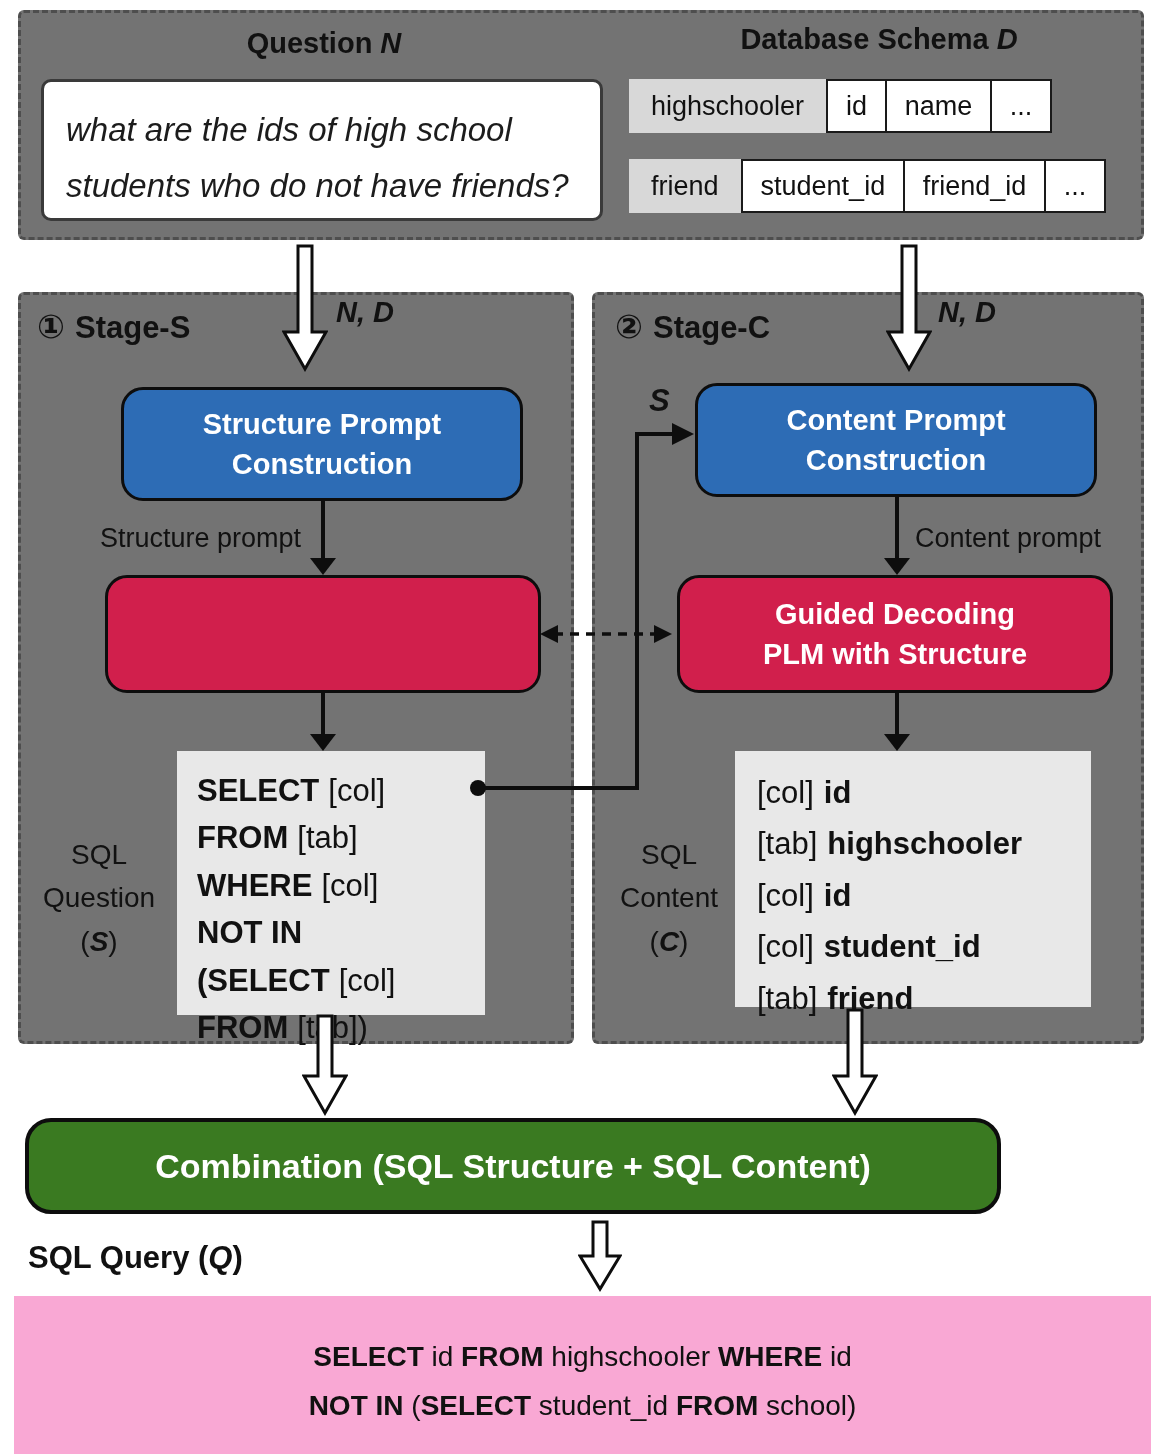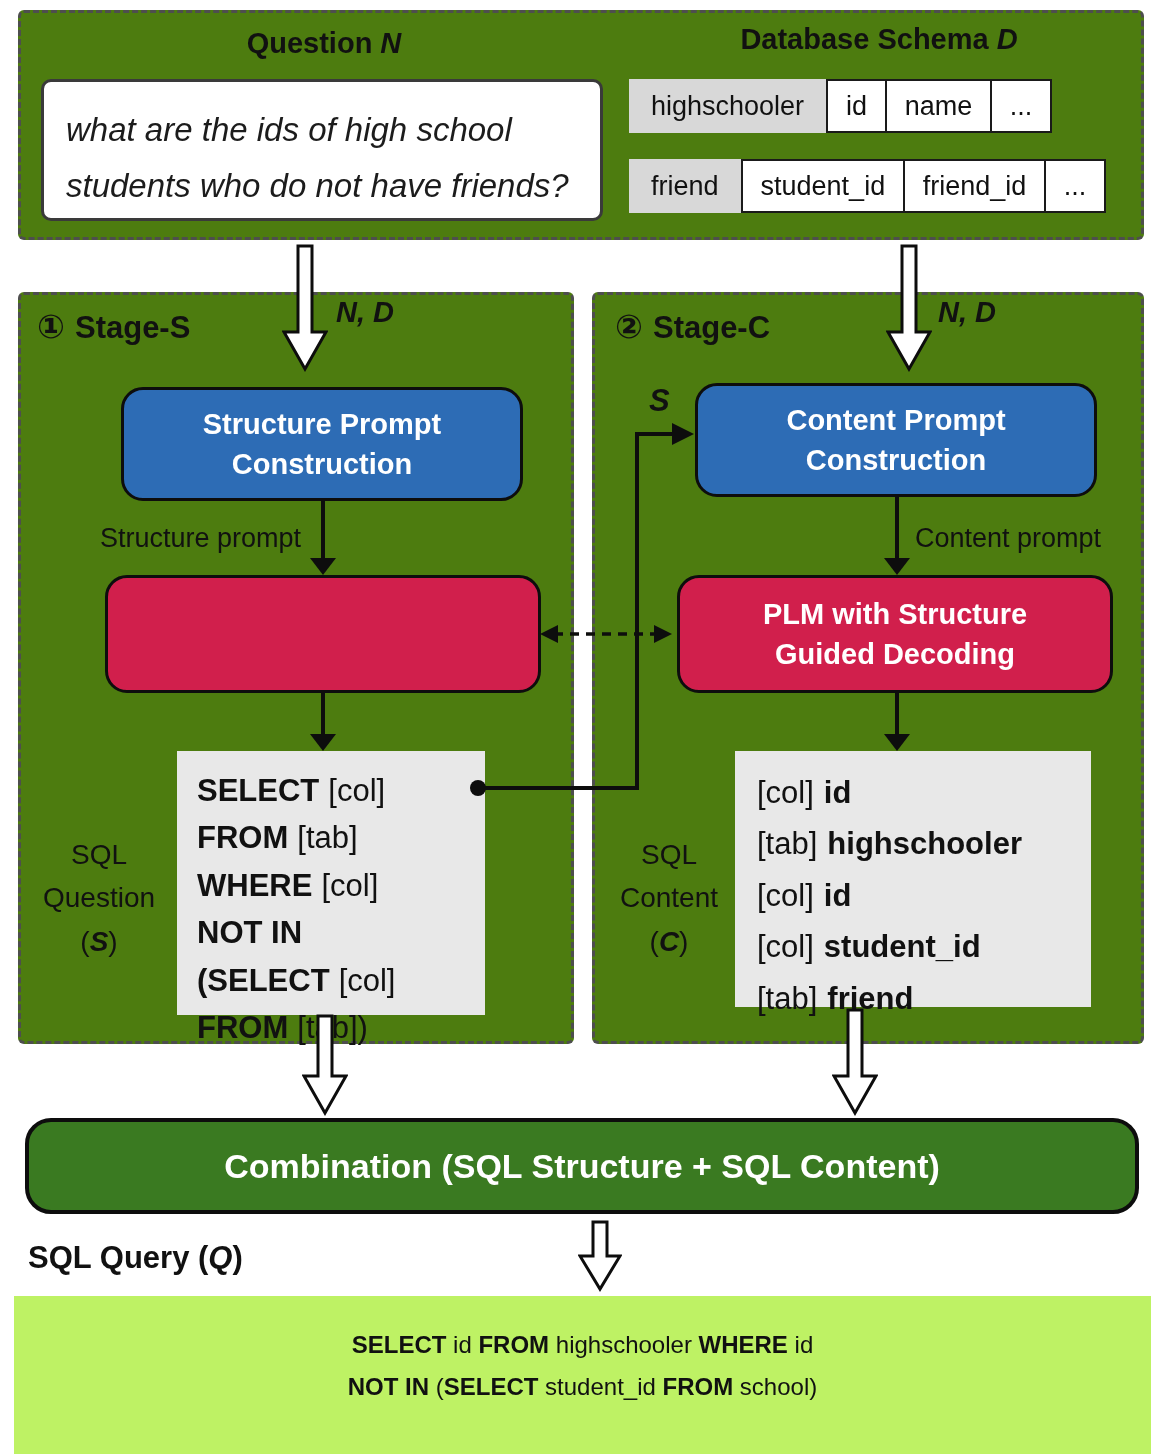--- a/index.html
+++ b/index.html
@@ -1,20 +1,20 @@
 <!DOCTYPE html>
 <html><head>
 <meta charset="utf-8">
 <style>
   * { margin:0; padding:0; box-sizing:border-box; }
   html,body { background:#fff; }
   body { font-family:"Liberation Sans","DejaVu Sans",sans-serif; color:#111; }
   #canvas { position:relative; width:1165px; height:1454px; background:#fff; overflow:hidden; }
   .abs { position:absolute; }
-  .dashed-box { border:3px dashed #4e4e4e; border-radius:6px; background:#4d7c0f; }
+  .dashed-box { border:3px dashed #4e4e4e; border-radius:6px; background:#737373; }
 
   .q-title { font-size:29px; font-weight:bold; text-align:center; }
   .mvar { font-style:italic; font-weight:bold; margin-left:8px; }
 
   .question-box { border:3px solid #3a3a3a; border-radius:10px; background:#fff;
     font-style:italic; font-size:33px; line-height:1.7; padding:20px 22px; color:#1c1c1c; }
 
   .schema-row { display:flex; align-items:stretch; height:54px; font-size:27px; }
   .cell { display:flex; align-items:center; }
   .name-cell { background:#d8d8d8; padding:0 22px; }
@@ -47,22 +47,22 @@
 
   .side-caption { font-size:28px; text-align:center; line-height:1.55; }
   .side-caption .mvar { margin-left:0; }
 
   .green-banner { position:absolute; background:#3a7a21; border:4px solid #0d0d0d; border-radius:26px;
     color:#fff; font-weight:bold; font-size:34px; display:flex; align-items:center; justify-content:center; }
 
   .sql-query-caption { font-size:31px; font-weight:bold; }
   .sql-query-caption .mvar { margin-left:0; }
 
-  .bottom-panel { position:absolute; background:#bef264; text-align:center;
-    font-size:24px; line-height:1.75; padding-top:28px; }
+  .bottom-panel { position:absolute; background:#f9a8d4; text-align:center;
+    font-size:28px; line-height:1.75; padding-top:36px; }
   .q-line { white-space:pre-wrap; }
 </style>
 </head>
 <body>
 
 <div id="canvas">
 
   <div class="abs dashed-box" style="left:18px; top:10px; width:1126px; height:230px;">
 
     <div class="abs q-title" style="left:26px; top:14px; width:554px;">
@@ -149,22 +149,22 @@
     </div>
 
     <div class="sarrow" style="left:289px; top:202px; height:78px;">
       <div class="shaft"></div>
       <div class="head"></div>
     </div>
 
     <div class="abs plabel" style="left:320px; top:228px; width:230px; text-align:left;">Content prompt</div>
 
     <div class="pill red" style="left:82px; top:280px; width:436px; height:118px;">
+      <div>Guided Decoding</div>
       <div>PLM with Structure</div>
-      <div>Guided Decoding</div>
     </div>
 
     <div class="sarrow" style="left:289px; top:398px; height:58px;">
       <div class="shaft"></div>
       <div class="head"></div>
     </div>
 
     <div class="gray-box content-box" style="left:140px; top:456px; width:356px; height:256px; padding:16px 0 0 22px;">
       <div class="code-line"><span class="tag">[col]</span><b>id</b></div>
       <div class="code-line"><span class="tag">[tab]</span><b>highschooler</b></div>
@@ -202,21 +202,21 @@
     <polygon points="234,22 212,11 212,33" fill="#0d0d0d"></polygon>
   </svg>
 
   <svg class="abs" style="left:302px; top:1014px;" width="46" height="102" viewBox="0 0 46 102">
     <polygon points="16,2 30,2 30,62 44,62 23,99 2,62 16,62" fill="#ffffff" stroke="#0d0d0d" stroke-width="3"></polygon>
   </svg>
   <svg class="abs" style="left:832px; top:1008px;" width="46" height="108" viewBox="0 0 46 108">
     <polygon points="16,2 30,2 30,68 44,68 23,105 2,68 16,68" fill="#ffffff" stroke="#0d0d0d" stroke-width="3"></polygon>
   </svg>
 
-  <div class="green-banner" style="left:25px; top:1118px; width:1114px; height:96px;">
+  <div class="green-banner" style="left:25px; top:1118px; width:976px; height:96px;">
     <span>Combination (SQL Structure + SQL Content)</span>
   </div>
 
   <div class="abs sql-query-caption" style="left:28px; top:1240px;">
     <span>SQL Query (</span><i class="mvar">Q</i><span>)</span>
   </div>
 
   <svg class="abs" style="left:578px; top:1220px;" width="44" height="72" viewBox="0 0 44 72">
     <polygon points="15,2 29,2 29,36 42,36 22,69 2,36 15,36" fill="#ffffff" stroke="#0d0d0d" stroke-width="3"></polygon>
   </svg>

